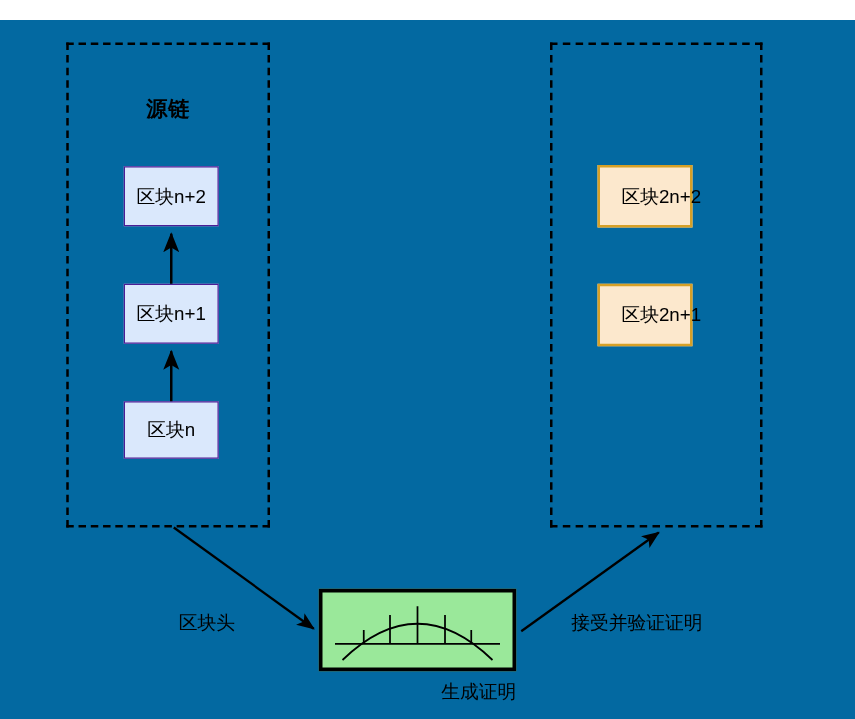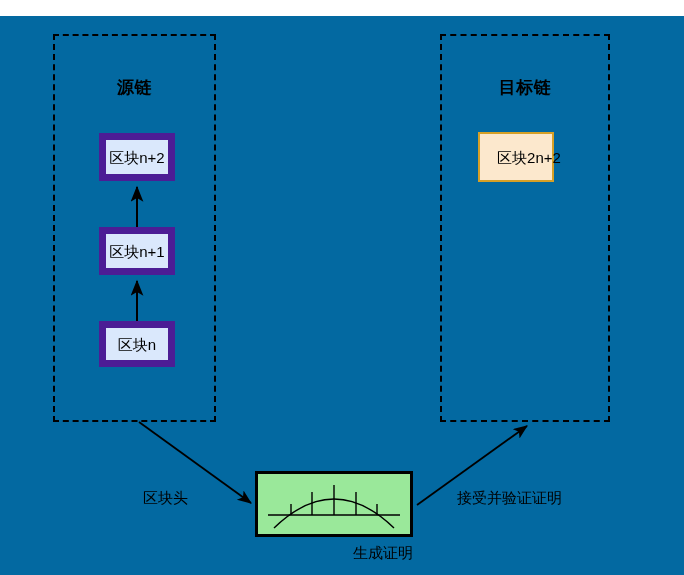--- a/index.html
+++ b/index.html
@@ -44,21 +44,21 @@
     box-sizing: border-box;
     display: flex;
     align-items: center;
     justify-content: center;
     font-size: 15px;
     line-height: 1;
     white-space: nowrap;
   }
   .block.blue {
     background: #dae8fc;
-    border: 7px solid #4c1d95;
+    border: 1px solid #4c1d95;
   }
   .block.orange {
     background: #fce8cd;
     border: 2px solid #d6a027;
     padding-left: 26px;
   }
 
   #block-src-0 { left: 99px; top: 117px; width: 76px; height: 48px; }
   #block-src-1 { left: 99px; top: 211px; width: 76px; height: 48px; }
   #block-src-2 { left: 99px; top: 305px; width: 76px; height: 46px; }
@@ -132,24 +132,26 @@
     <span>区块n+2</span>
   </div>
   <div class="block blue" id="block-src-1">
     <span>区块n+1</span>
   </div>
   <div class="block blue" id="block-src-2">
     <span>区块n</span>
   </div>
 
   <div class="panel" id="panel-target"></div>
-  <div class="panel-title" id="title-target">目标链</div>
 
   <div class="block orange" id="block-tgt-0">
     <span>区块2n+2</span>
+  </div>
+  <div class="block orange" id="block-tgt-1">
+    <span>区块2n+1</span>
   </div>
 
   <div id="bridge-box">
     <svg class="bridge-art" viewBox="0 0 152 60" preserveAspectRatio="none">
 
       <line x1="10" y1="41" x2="142" y2="41" stroke="#000000" stroke-width="1.4"></line>
 
       <path d="M 16 54 Q 76 -4 136 54" fill="none" stroke="#000000" stroke-width="1.4"></path>
 
       <line x1="33" y1="41" x2="33" y2="30" stroke="#000000" stroke-width="1.4"></line>

